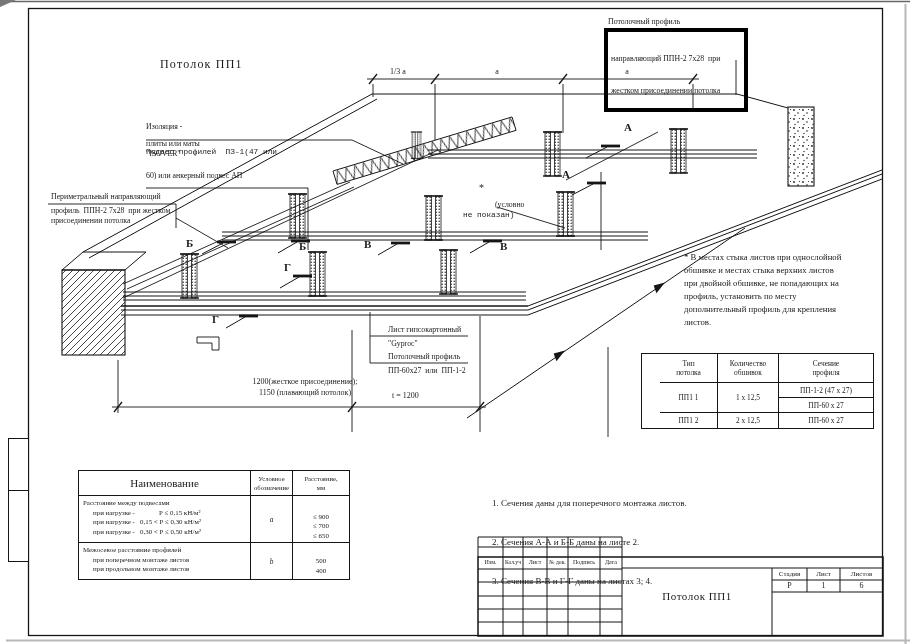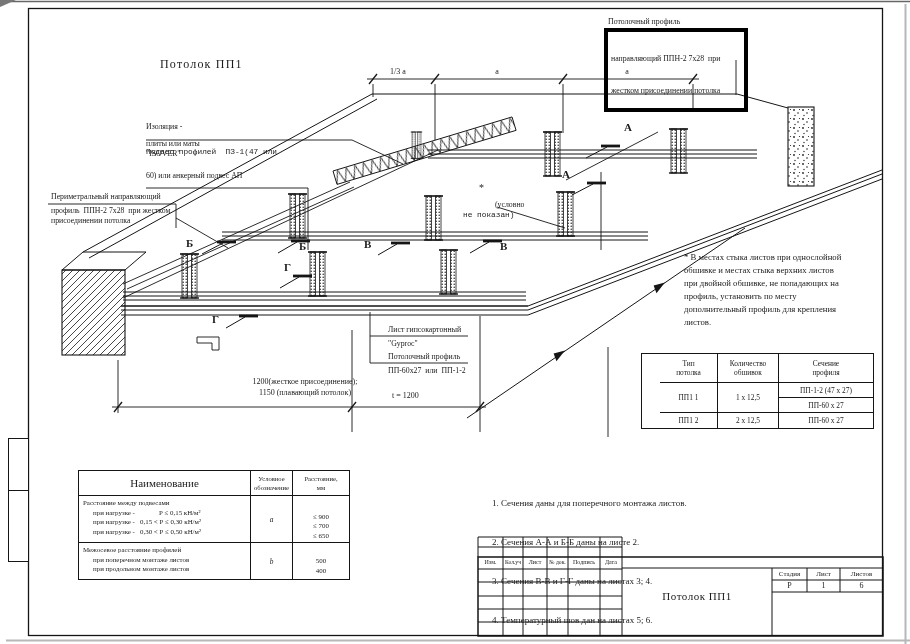--- a/index.html
+++ b/index.html
@@ -304,21 +304,20 @@
   <div class="c nbr nbb" style="justify-content:flex-end;padding-bottom:4px;">
     <div class="small">500</div>
     <div class="small">400</div>
   </div>
 </div>
 
 <div class="txt" style="left:492px;top:471px;font-size:9px;line-height:13px;">
   <div>1. Сечения даны для поперечного монтажа листов.</div>
   <div>2. Сечения А-А и Б-Б даны на листе 2.</div>
   <div>3. Сечения В-В и Г-Г даны на листах 3; 4.</div>
-  <div>4. Температурный шов дан на листах 5; 6.</div>
 </div>
 
 <div class="txt ctr" style="left:478px;top:559px;width:25px;font-size:6px;">Изм.</div>
 <div class="txt ctr" style="left:503px;top:559px;width:20px;font-size:5.6px;">Кол.уч</div>
 <div class="txt ctr" style="left:523px;top:559px;width:24px;font-size:6px;">Лист</div>
 <div class="txt ctr" style="left:547px;top:559px;width:21px;font-size:5.6px;">№ док.</div>
 <div class="txt ctr" style="left:568px;top:559px;width:32px;font-size:6px;">Подпись</div>
 <div class="txt ctr" style="left:600px;top:559px;width:22px;font-size:6px;">Дата</div>
 
 <div class="txt ctr" style="left:622px;top:590px;width:150px;font-size:11px;letter-spacing:0.5px;">Потолок ПП1</div>

